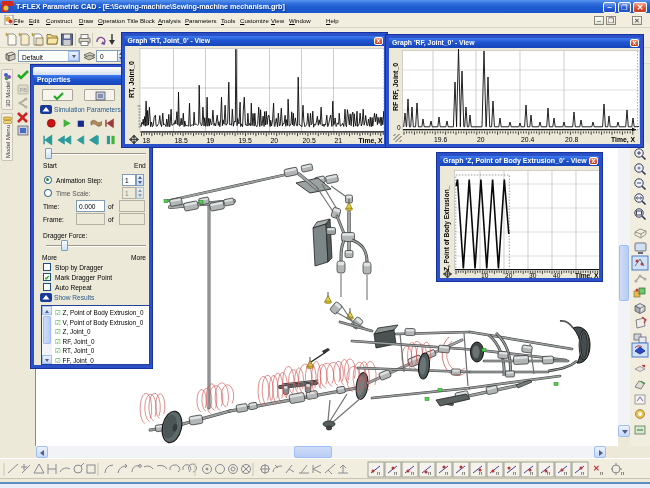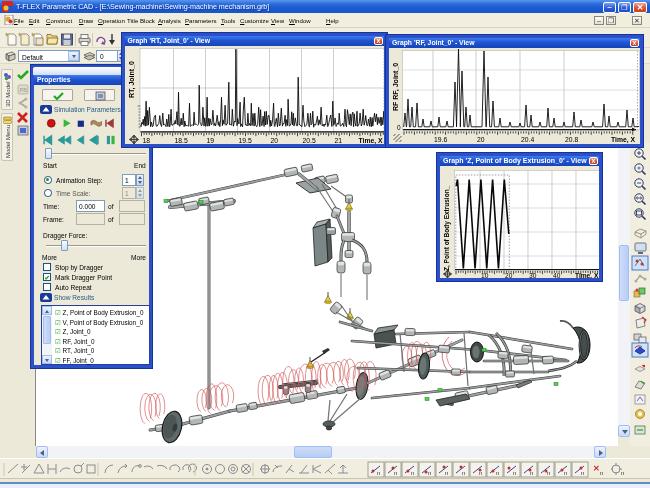--- a/index.html
+++ b/index.html
@@ -1,17 +1,17 @@
 <!DOCTYPE html>
 <html><head><meta charset="utf-8"><style>
 *{box-sizing:border-box;margin:0;padding:0}
 body{margin:0}
 #app{position:relative;width:650px;height:488px;font-family:"Liberation Sans",sans-serif;background:#ece9d8;overflow:hidden}
 .abs{position:absolute}
-.tb{position:absolute;color:#fff;font-weight:normal;font-size:7.5px;line-height:10px;white-space:nowrap}
+.tb{position:absolute;color:#fff;font-weight:bold;font-size:7.5px;line-height:10px;white-space:nowrap}
 .win{position:absolute;border:3px solid #2b50c8;background:#ece9d8;box-shadow:0 0 0 1px #16329c}
 .wtitle{position:absolute;left:0;top:0;right:0;height:10px;background:linear-gradient(#3f7bf0,#1f55d0 45%,#1643b8);color:#fff;font-weight:bold;font-size:6.8px;line-height:10px;padding-left:3px;white-space:nowrap;overflow:hidden}
 .xbtn{position:absolute;top:1px;right:1px;width:9px;height:8px;background:linear-gradient(#f3a088,#d6492c 60%,#c03a20);border:1px solid #fff;border-radius:2px;color:#fff;font-size:7px;line-height:6px;text-align:center;font-weight:bold}
 .t7{font-size:6.6px;line-height:8px;color:#000;white-space:nowrap}
 .vlab{position:absolute;font-size:7px;font-weight:bold;color:#000;white-space:nowrap;transform:rotate(-90deg);transform-origin:0 0}
 .cb{position:absolute;width:7.5px;height:7.5px;background:#fff;border:1px solid #1c5180}
 .ck{position:absolute;font-size:6.5px;line-height:7px;color:#1ca11c;font-weight:bold}
 .inp{position:absolute;background:#fff;border:1px solid #7f9db9;font-size:6.6px;line-height:9px}
 .inpd{position:absolute;background:#ece9d8;border:1px solid #b5b2a5;font-size:6.6px;line-height:9px;color:#888}
 .radio{position:absolute;width:7.5px;height:7.5px;border:1px solid #1c5180;border-radius:50%;background:#fff}

